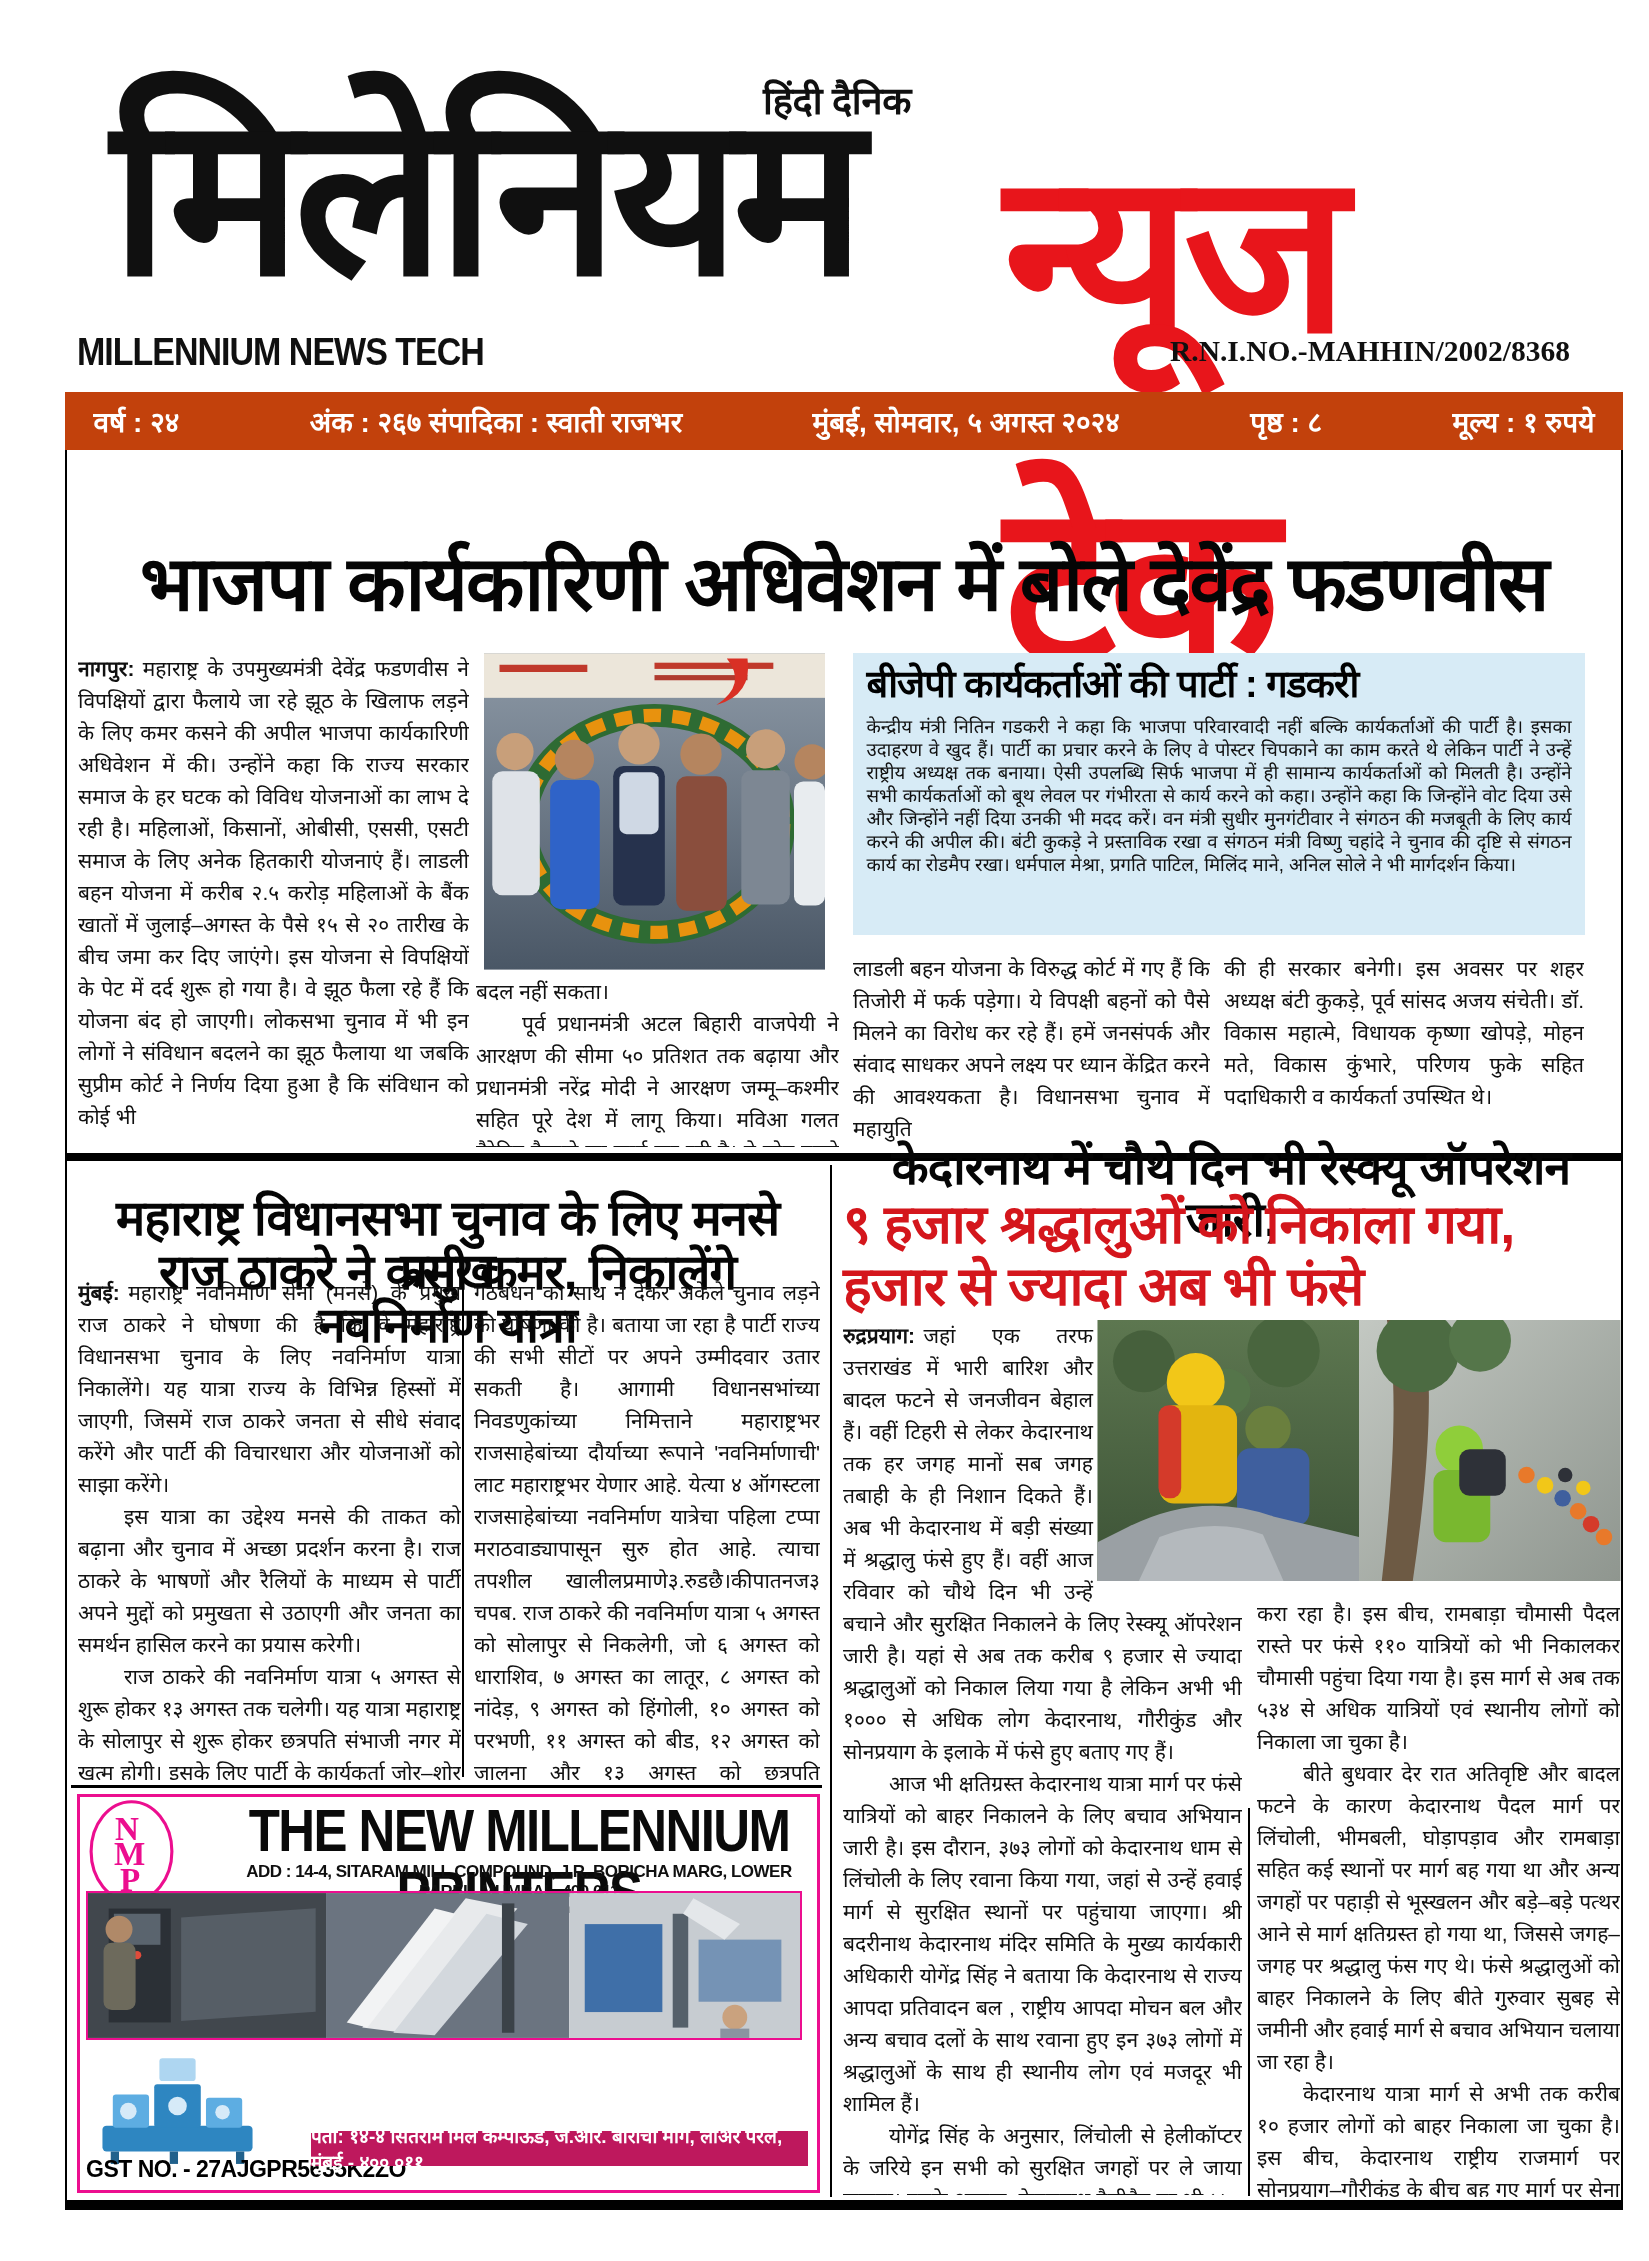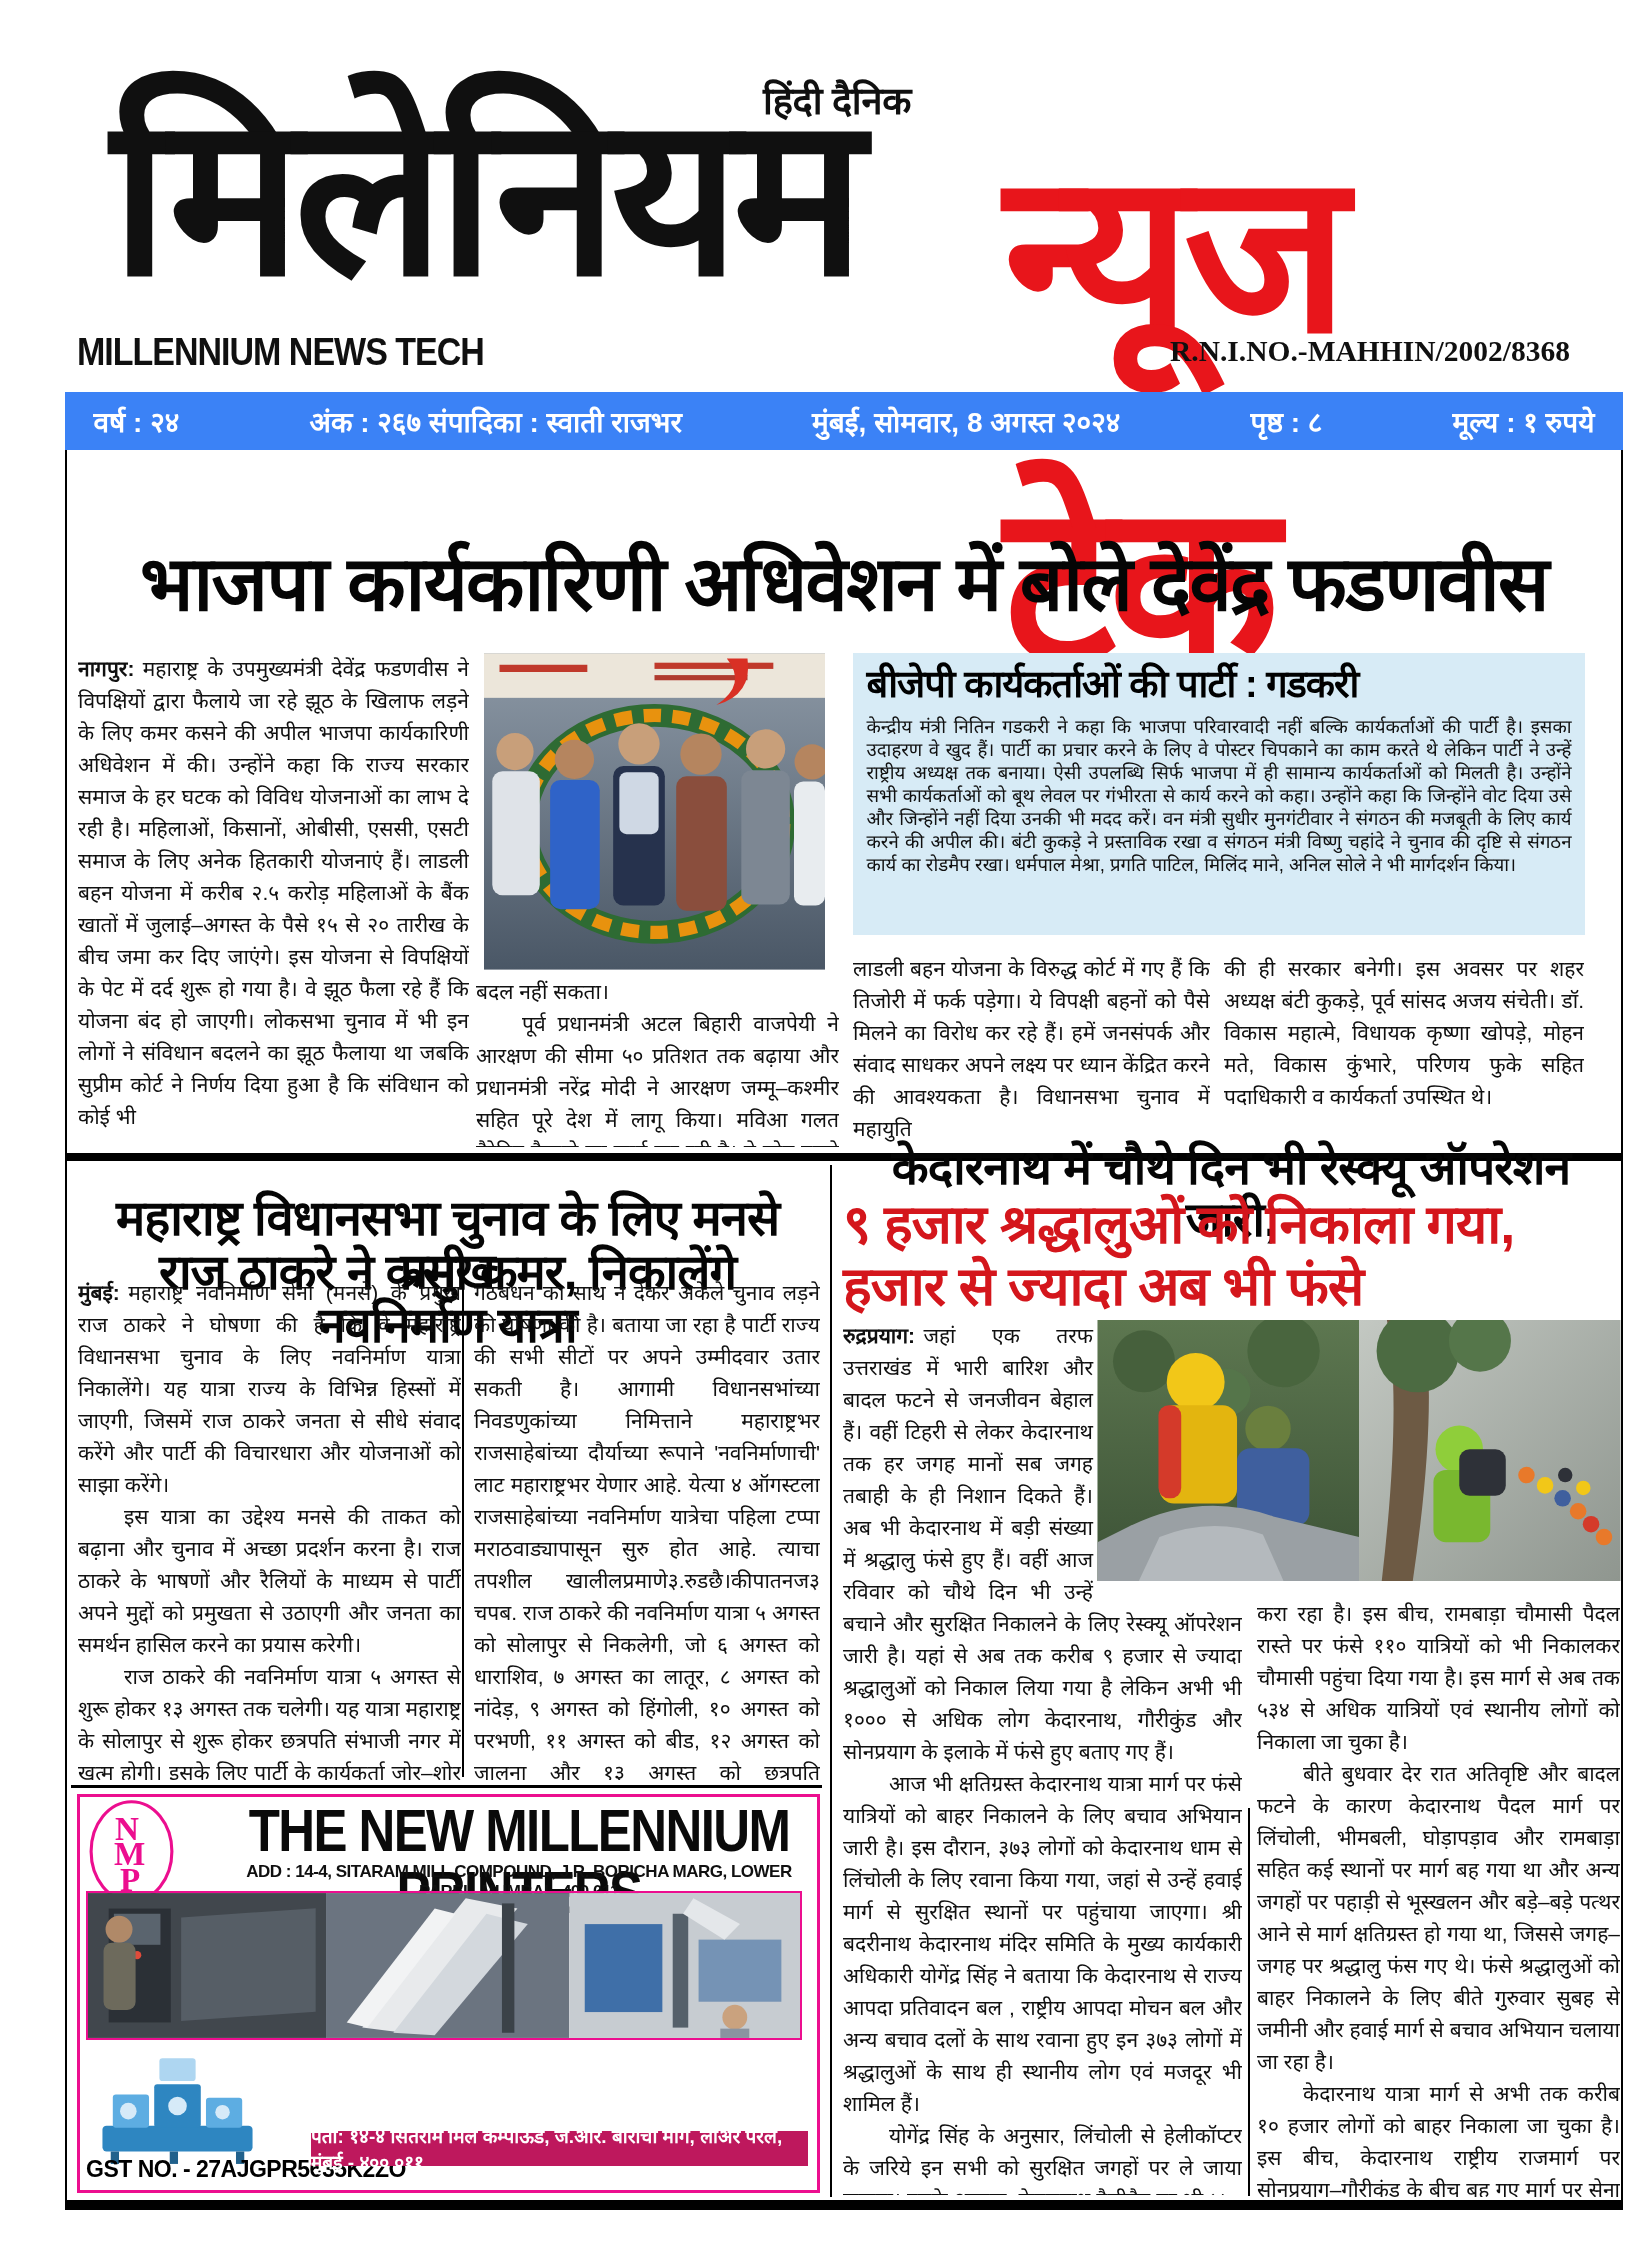--- a/index.html
+++ b/index.html
@@ -11,21 +11,21 @@
   .body-text p{margin:0;text-indent:46px;}
   .body-text p.first{text-indent:0;}
   b.dl{margin-right:8.3px;}
   
   .tagline{left:763px;top:73px;font-size:38px;font-weight:bold;letter-spacing:-0.5px;}
   .title-black{left:111px;top:31px;font-size:222px;font-weight:bold;line-height:331px;letter-spacing:-7.2px;}
   .title-red{left:1004px;top:88px;font-size:222px;font-weight:bold;line-height:331px;letter-spacing:-7.2px;}
   .sub-en{left:77px;top:329px;font-size:34px;font-weight:bold;letter-spacing:-1px;transform:scaleY(1.15);transform-origin:left top;}
   .rni{left:1170px;top:335px;font-size:29.5px;font-weight:bold;font-family:"Liberation Serif","DejaVu Serif",serif;}
   
-  .datebar{left:65px;top:392px;width:1558px;height:58px;background:#3b82f6;color:#fff;
+  .datebar{left:65px;top:392px;width:1558px;height:58px;background:#c2410c;color:#fff;
            display:flex;align-items:center;justify-content:space-between;padding:0 28.5px;box-sizing:border-box;
            font-size:28px;font-weight:bold;}
   
   .lead-h{left:65px;width:1558px;text-align:center;font-weight:bold;letter-spacing:-1.6px;color:#050505;}
   .lead-h1{top:459px;font-size:76px;line-height:82px;}
   .lead-h2{top:543px;font-size:76px;line-height:82px;}
   
   .lead-col1{left:78px;top:653px;width:391px;height:492px;}
   .photo1{left:484px;top:653px;width:341px;height:317px;}
   .lead-col2{left:476px;top:976px;width:363px;height:171px;}
@@ -77,21 +77,21 @@
 
   <div class="abs tagline">हिंदी दैनिक</div>
   <div class="abs title-black">मिलेनियम</div>
   <div class="abs title-red" style="color:#e8151b;">न्यूज टेक</div>
   <div class="abs sub-en">MILLENNIUM NEWS TECH</div>
   <div class="abs rni">R.N.I.NO.-MAHHIN/2002/8368</div>
 
   <div class="abs datebar">
     <span>वर्ष : २४</span>
     <span>अंक : २६७ संपादिका : स्वाती राजभर</span>
-    <span>मुंबई, सोमवार, 8 अगस्त २०२४</span>
+    <span>मुंबई, सोमवार, ५ अगस्त २०२४</span>
     <span>पृष्ठ : ८</span>
     <span>मूल्य : १ रुपये</span>
   </div>
 
   <div class="abs lead-h lead-h2">भाजपा कार्यकारिणी अधिवेशन में बोले देवेंद्र फडणवीस</div>
 
   <div class="abs lead-col1 body-text just">
     <p class="first"><b class="dl">नागपुर:</b><span>महाराष्ट्र के उपमुख्यमंत्री देवेंद्र फडणवीस ने विपक्षियों द्वारा फैलाये जा रहे झूठ के खिलाफ लड़ने के लिए कमर कसने की अपील भाजपा कार्यकारिणी अधिवेशन में की। उन्होंने कहा कि राज्य सरकार समाज के हर घटक को विविध योजनाओं का लाभ दे रही है। महिलाओं, किसानों, ओबीसी, एससी, एसटी समाज के लिए अनेक हितकारी योजनाएं हैं। लाडली बहन योजना में करीब २.५ करोड़ महिलाओं के बैंक खातों में जुलाई–अगस्त के पैसे १५ से २० तारीख के बीच जमा कर दिए जाएंगे। इस योजना से विपक्षियों के पेट में दर्द शुरू हो गया है। वे झूठ फैला रहे हैं कि योजना बंद हो जाएगी। लोकसभा चुनाव में भी इन लोगों ने संविधान बदलने का झूठ फैलाया था जबकि सुप्रीम कोर्ट ने निर्णय दिया हुआ है कि संविधान को कोई भी</span></p>
   </div>
 

